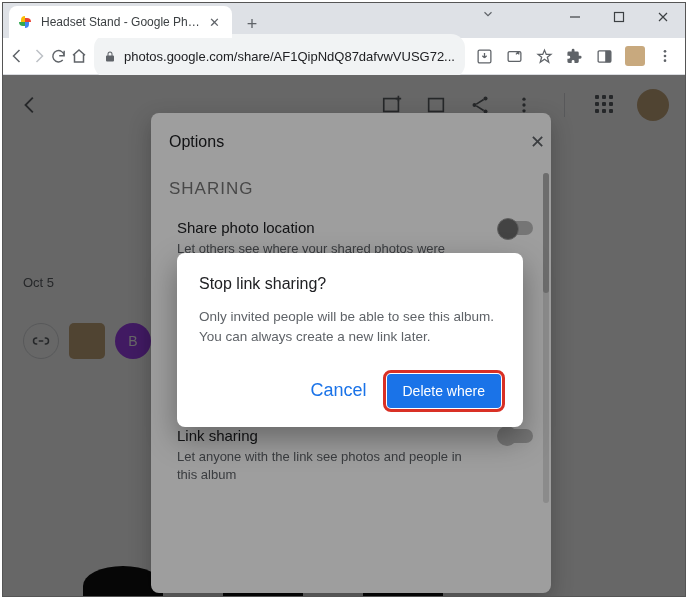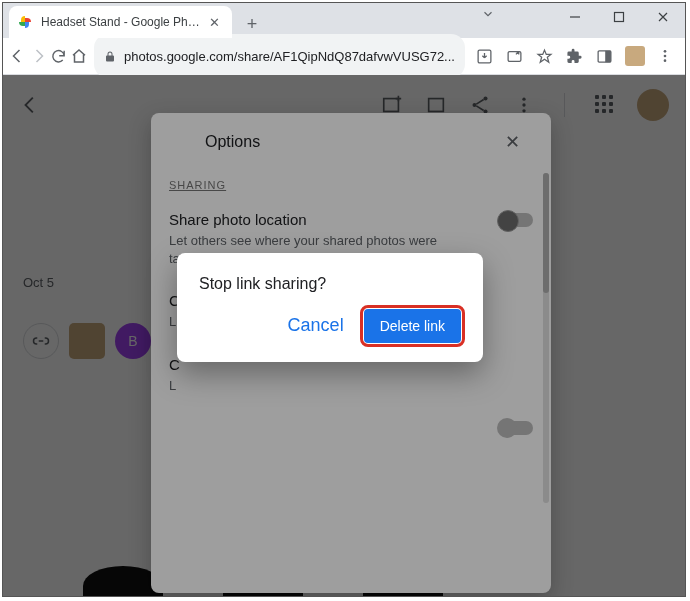--- a/index.html
+++ b/index.html
@@ -43,37 +43,37 @@
   .chip { width:36px; height:36px; border-radius:50%; border:1px solid #dadce0; display:flex; align-items:center; justify-content:center; color:#5f6368; }
   .chip-cat { width:36px; height:36px; border-radius:5px; background:#c8a97e; }
   .chip-letter { width:36px; height:36px; border-radius:50%; background:#a142f4; color:#fff; display:flex; align-items:center; justify-content:center; font-size:14px; }
 
   
   .floor-shape { position:absolute; bottom:-10px; width:80px; height:40px; background:#111; border-radius:50% 50% 10px 10px; }
 
   
   #scrim1 { position:absolute; inset:0; background:rgba(0,0,0,.35); }
   #options-panel { position:absolute; left:148px; top:38px; width:400px; height:480px; background:#fff; border-radius:8px; box-shadow:0 8px 22px rgba(0,0,0,.25); overflow:hidden; }
-  #options-panel .hdr { display:flex; align-items:center; padding:18px 31px 12px 18px;margin-left:36px; }
+  #options-panel .hdr { display:flex; align-items:center; padding:18px 6px 12px 18px; }
   #options-panel .hdr h2 { font-size:16px; font-weight:500; color:#202124; }
   #options-panel .hdr .x { margin-left:auto; color:#5f6368; font-size:18px; }
-  #options-panel .sect-label { padding:14px 18px 10px; font-size:11px; letter-spacing:1px; color:#757575;text-decoration:underline; }
-  .setting { padding:10px 18px 14px 18px; position:relative; }
+  #options-panel .sect-label { padding:14px 18px 10px; font-size:17px; letter-spacing:1px; color:#757575; }
+  .setting { padding:10px 18px 14px 18px; position:relative;margin-left:8px; }
   .setting .st-title { font-size:15px; color:#202124; margin-bottom:4px; }
   .setting .st-desc { font-size:13px; color:#5f6368; line-height:1.4; max-width:300px; }
   .toggle { position:absolute; right:18px; top:12px; width:34px; height:14px; background:#bdbdbd; border-radius:7px; }
   .toggle.off::after { content:""; position:absolute; left:-2px; top:-3px; width:20px; height:20px; background:#6d6d6d; border-radius:50%; border:1px solid #9e9e9e; }
   .toggle.disabled::after { content:""; position:absolute; left:-2px; top:-3px; width:20px; height:20px; background:#bdbdbd; border-radius:50%; }
   .copy-btn { margin:12px 18px 0; height:36px; padding:0 18px; border:1px solid #dadce0; border-radius:4px; background:#fff; color:#1a73e8; font-size:14px; font-weight:500; display:inline-flex; align-items:center; justify-content:center; }
   .scrollbar { position:absolute; right:2px; top:60px; width:6px; height:330px; background:#e0e0e0; border-radius:3px; }
   .scrollbar::after{ content:""; position:absolute; top:0; width:6px; height:120px; background:#b0b0b0; border-radius:3px; }
 
   
   #scrim2 { position:absolute; inset:0; background:rgba(0,0,0,.38); }
-  #confirm { position:absolute; left:174px; top:178px; width:306px; background:#fff; border-radius:8px; box-shadow:0 12px 30px rgba(0,0,0,.35); padding:22px 22px 18px 22px; }
+  #confirm { position:absolute; left:174px; top:178px; width:346px; background:#fff; border-radius:8px; box-shadow:0 12px 30px rgba(0,0,0,.35); padding:22px 22px 18px 22px; }
   #confirm h3 { font-size:16px; font-weight:500; color:#202124; margin-bottom:14px; }
   #confirm p { font-size:13.5px; color:#5f6368; line-height:1.45; margin-bottom:26px; }
   #confirm .btnrow { display:flex; justify-content:flex-end; gap:10px; align-items:center; }
   #confirm .btn-cancel { color:#1a73e8; font-size:18px; font-weight:500; padding:8px 10px; background:none; border:none; }
   #confirm .btn-delete { background:#1a73e8; color:#fff; border:none; font-size:14px; font-weight:500; padding:9px 16px; border-radius:4px; outline:3px solid #d93025; outline-offset:1px; }
 
   svg { display:block; }
 </style>
 </head>
 <body>
@@ -269,29 +269,32 @@
       <div class="setting">
         <div class="st-title">C</div>
         <div class="st-desc">L</div>
       </div>
       <div class="setting">
         <div class="st-title">C</div>
         <div class="st-desc">L</div>
       </div>
 
       <div class="setting">
+        <div class="st-title">Link sharing</div>
+        <div class="st-desc">Let anyone with the link see photos and people in this album</div>
         <div class="toggle disabled"></div>
       </div>
 
       <div class="scrollbar"></div>
     </div>
 
     <div id="scrim2"></div>
     <div id="confirm">
       <h3>Stop link sharing?</h3>
+      <p>Only invited people will be able to see this album. You can always create a new link later.</p>
       <div class="btnrow">
         <button class="btn-cancel">Cancel</button>
-        <button class="btn-delete">Delete link</button>
+        <button class="btn-delete">Delete where</button>
       </div>
     </div>
 
   </div>
 </div>
 
 </body></html>

